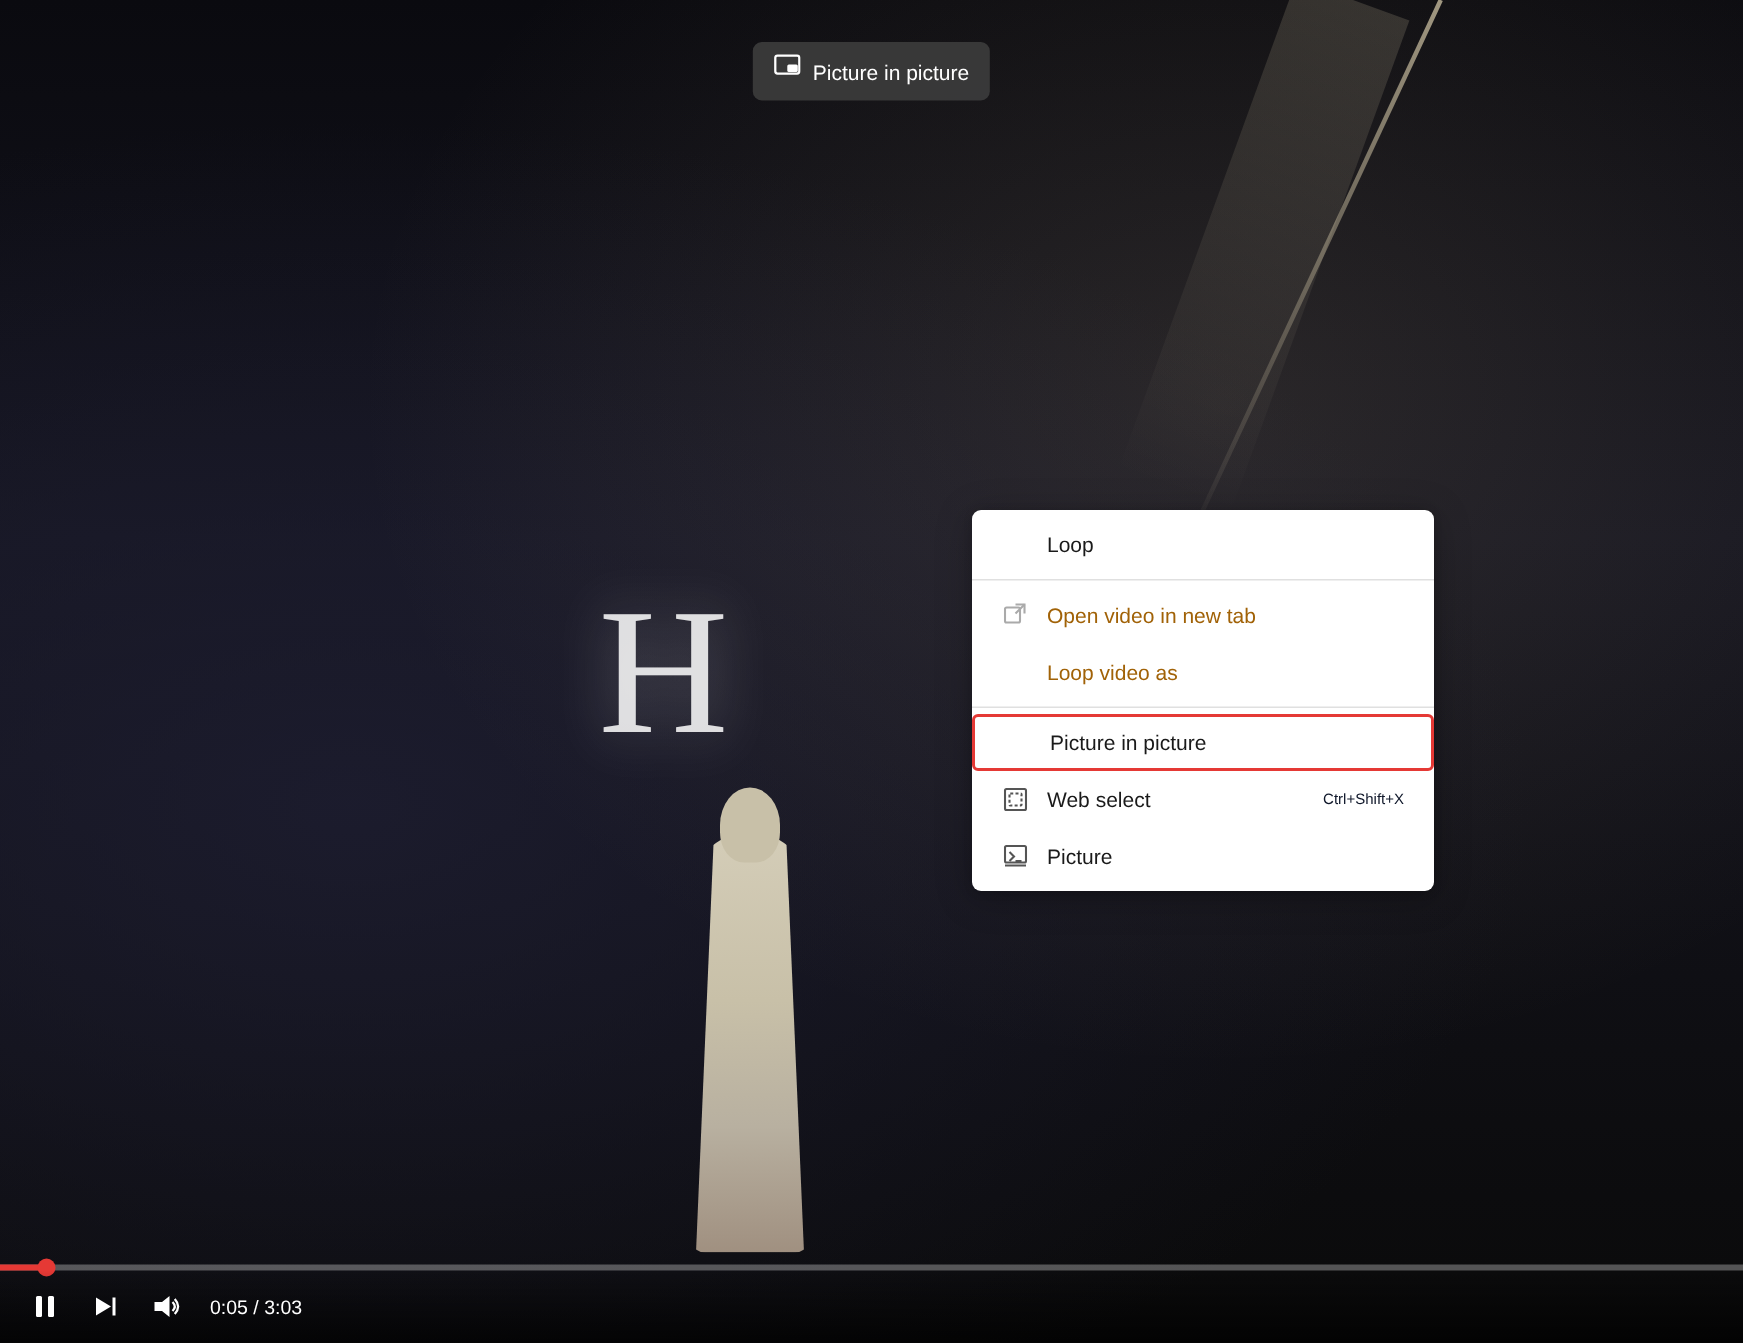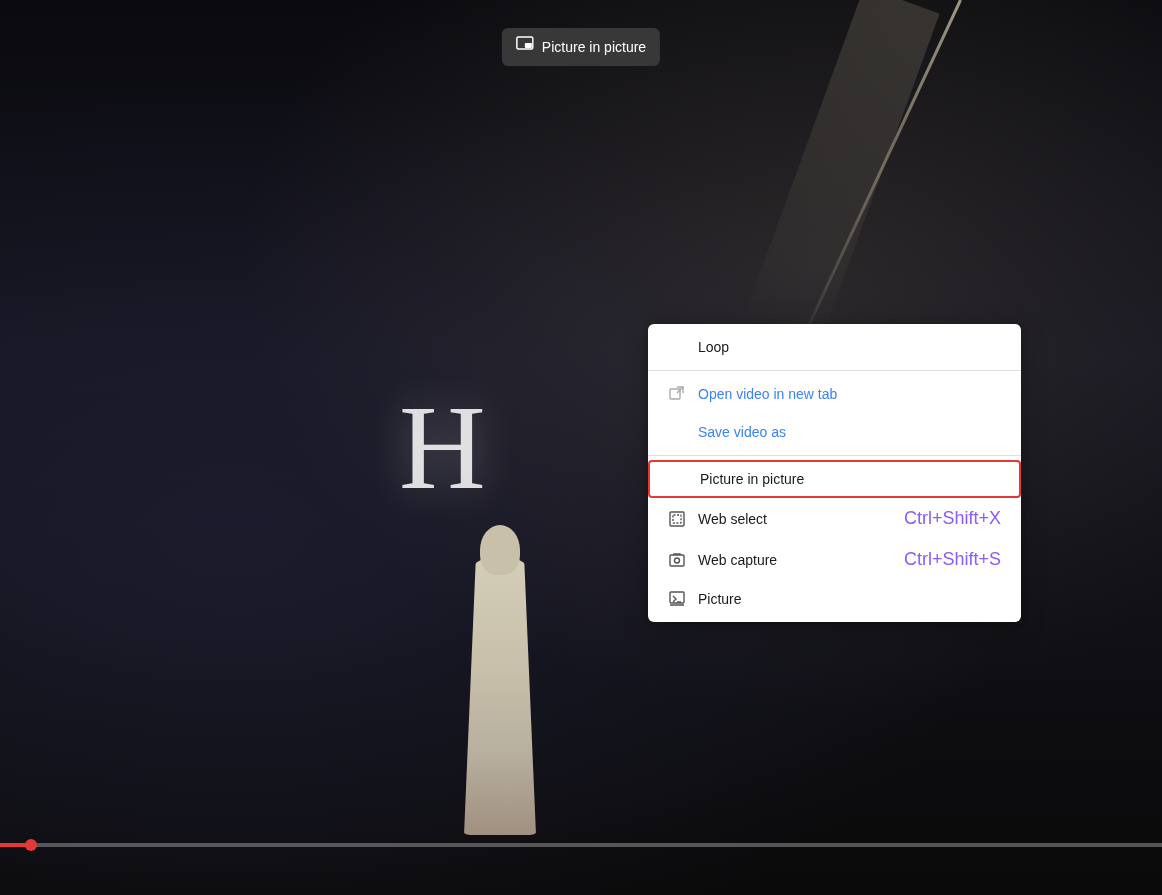--- a/index.html
+++ b/index.html
@@ -181,50 +181,50 @@
     }
     .time-display {
       color: #fff;
       font-size: 13px;
       margin-left: 4px;
     }
 
     
     .context-menu {
       position: absolute;
-      top: 324px;
+      top: 340px;
       left: 648px;
-      width: 373px;
+      width: 308px;
       background: #fff;
       border-radius: 6px;
       box-shadow: 0 4px 24px rgba(0,0,0,0.25), 0 1px 6px rgba(0,0,0,0.15);
       z-index: 100;
       padding: 4px 0;
       overflow: hidden;
     }
 
     .menu-item {
       display: flex;
       align-items: center;
       padding: 10px 20px 10px 20px;
       cursor: pointer;
       font-size: 14px;
       color: #1a1a1a;
       gap: 12px;
       min-height: 38px;
       position: relative;
     }
     .menu-item.disabled {
-      color: #3b82f6;
+      color: #a16207;
       cursor: default;
     }
     .menu-item .shortcut {
       margin-left: auto;
-      color: #8b5cf6;
-      font-size: 18px;
+      color: #0f172a;
+      font-size: 10px;
     }
     .menu-item .icon {
       width: 18px;
       height: 18px;
       display: flex;
       align-items: center;
       justify-content: center;
       flex-shrink: 0;
       color: #666;
     }
@@ -273,20 +273,42 @@
         <rect x="9" y="7" width="7" height="5" rx="1" fill="#fff"></rect>
       </svg>
     </span>
     <span>Picture in picture</span>
   </div>
 
   <div class="progress-bar-container">
     <div class="progress-bar-fill"></div>
   </div>
 
+  <div class="controls-bar">
+    <button class="ctrl-btn">
+      <svg width="20" height="20" viewBox="0 0 20 20" fill="#fff">
+        <rect x="4" y="3" width="4" height="14" rx="1"></rect>
+        <rect x="12" y="3" width="4" height="14" rx="1"></rect>
+      </svg>
+    </button>
+    <button class="ctrl-btn">
+      <svg width="20" height="20" viewBox="0 0 20 20" fill="#fff">
+        <polygon points="4,4 14,10 4,16"></polygon>
+        <rect x="15" y="4" width="2" height="12"></rect>
+      </svg>
+    </button>
+    <button class="ctrl-btn">
+      <svg width="20" height="20" viewBox="0 0 20 20" fill="#fff">
+        <polygon points="3,7 8,7 13,3 13,17 8,13 3,13"></polygon>
+        <path d="M15 7 Q18 10 15 13" stroke="#fff" stroke-width="1.5" fill="none"></path>
+        <path d="M16.5 5 Q21 10 16.5 15" stroke="#fff" stroke-width="1.5" fill="none"></path>
+      </svg>
+    </button>
+    <span class="time-display">0:05 / 3:03</span>
+  </div>
 
   <div class="context-menu">
 
     <div class="menu-item">
       <span class="no-icon"></span>
       <span>Loop</span>
     </div>
 
 
     <div class="menu-separator"></div>
@@ -297,21 +319,21 @@
           <rect x="1" y="3" width="10" height="10" rx="1"></rect>
           <path d="M8 1h6v6"></path>
           <line x1="14" y1="1" x2="8" y2="7"></line>
         </svg>
       </span>
       <span>Open video in new tab</span>
     </div>
 
     <div class="menu-item disabled">
       <span class="no-icon"></span>
-      <span>Save video as</span>
+      <span>Loop video as</span>
     </div>
 
     <div class="menu-separator"></div>
 
 
     <div class="menu-item pip-border">
       <span class="no-icon"></span>
       <span>Picture in picture</span>
     </div>
 
@@ -320,31 +342,20 @@
       <span class="icon">
         <svg viewBox="0 0 16 16" fill="none" stroke="#555" stroke-width="1.4">
           <rect x="1" y="1" width="14" height="14" rx="1"></rect>
           <rect x="4" y="4" width="8" height="8" rx="0.5" stroke-dasharray="2,1.5"></rect>
         </svg>
       </span>
       <span>Web select</span>
       <span class="shortcut">Ctrl+Shift+X</span>
     </div>
 
-    <div class="menu-item">
-      <span class="icon">
-        <svg viewBox="0 0 16 16" fill="none" stroke="#555" stroke-width="1.4">
-          <rect x="1" y="3" width="14" height="11" rx="1"></rect>
-          <circle cx="8" cy="8.5" r="2.5"></circle>
-          <path d="M5 3V2h6v1"></path>
-        </svg>
-      </span>
-      <span>Web capture</span>
-      <span class="shortcut">Ctrl+Shift+S</span>
-    </div>
 
     <div class="menu-item">
       <span class="icon">
         <svg viewBox="0 0 16 16" fill="none" stroke="#555" stroke-width="1.4">
           <rect x="1" y="1" width="14" height="11" rx="1"></rect>
           <path d="M1 14h14"></path>
           <path d="M4 5l3 3-3 3"></path>
           <line x1="8" y1="11" x2="12" y2="11"></line>
         </svg>
       </span>

